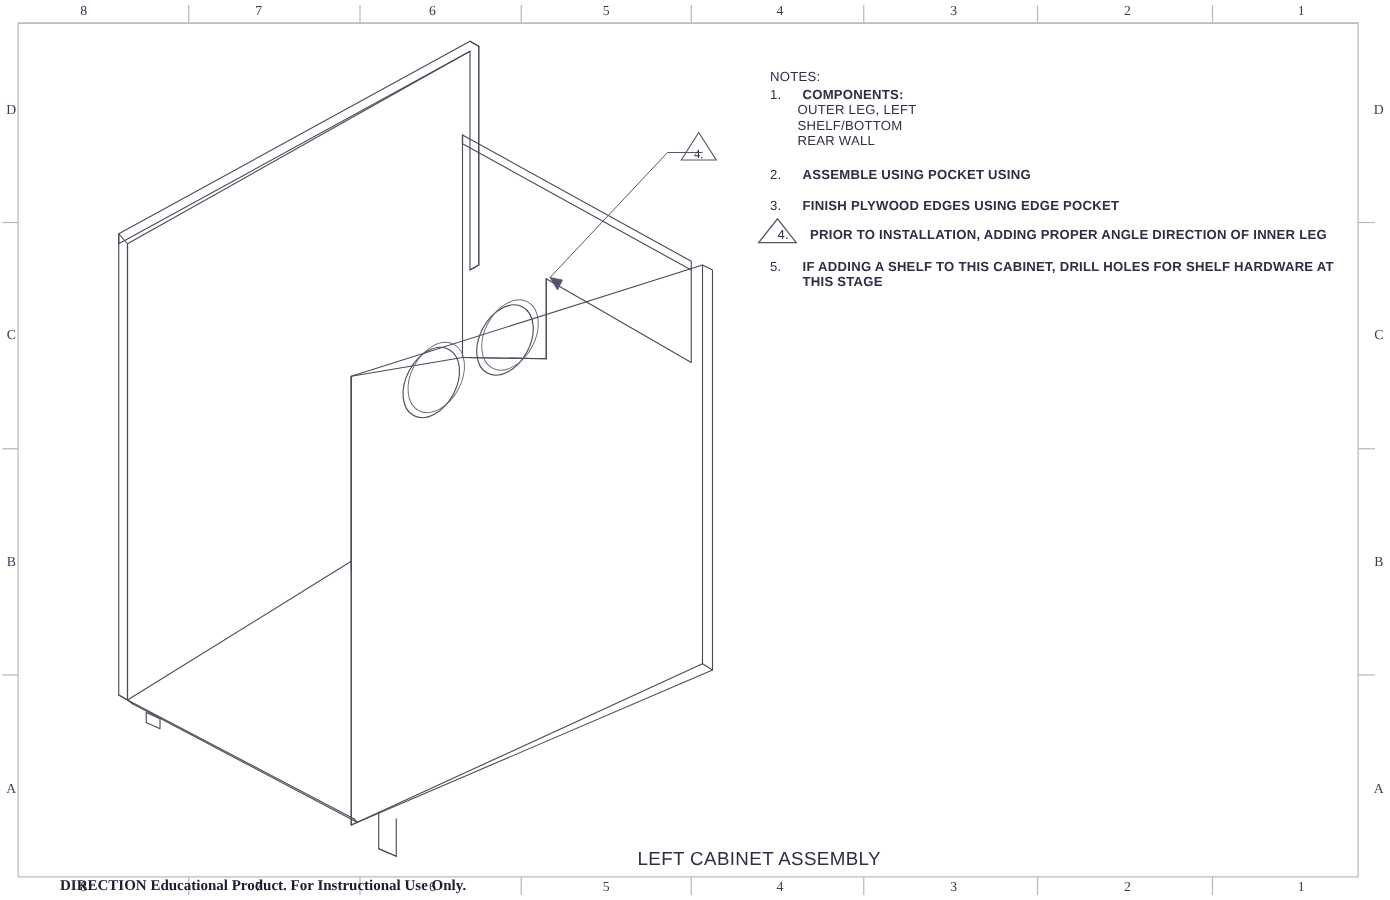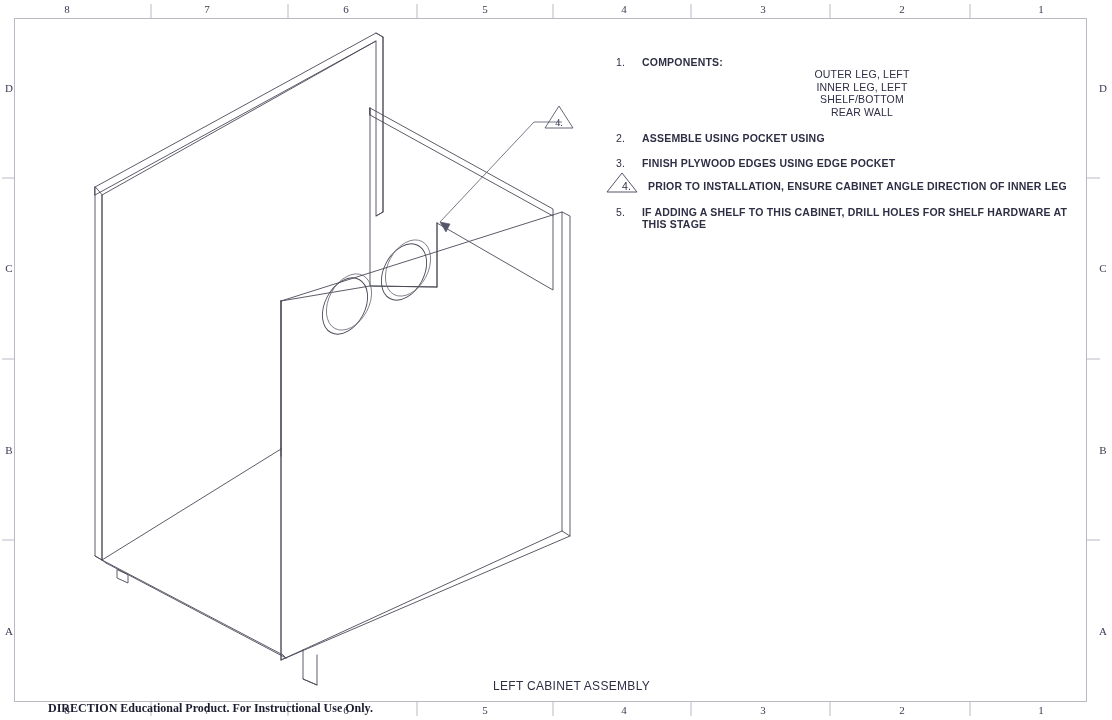--- a/index.html
+++ b/index.html
@@ -31,31 +31,31 @@
     font-size:10.5px;
     line-height:12px;
     color:#2e2e45;
     letter-spacing:.2px;
   }
   #notes .hdr{margin-bottom:2px;}
   .note-row{position:relative;display:flex;margin-top:9px;}
   .note-row.tight{margin-top:0;}
   .note-no{width:26px;flex:none;}
   .note-txt{flex:1;font-weight:bold;}
-  .sub-list{margin-left:22px;line-height:12.6px;text-align:center;}
+  .sub-list{margin-left:22px;line-height:12.6px;}
   #note4{margin-top:11px;}
   #note4 .note-no{padding-left:6px;}
   .flag{
     position:absolute;left:-12px;top:-9px;width:44px;height:23px;pointer-events:none;
   }
 
   
   #view-title{
-    position:absolute;left:493px;top:679px;
-    font-size:12px;letter-spacing:.3px;color:#2e2e45;white-space:nowrap;
+    position:absolute;left:510px;top:679px;
+    font-size:15px;letter-spacing:.3px;color:#2e2e45;white-space:nowrap;
   }
 
   
   #watermark{
     position:absolute;left:48px;top:701px;
     font-family:"Liberation Serif", serif;
     font-size:12px;font-weight:bold;color:#1c1c2e;white-space:nowrap;
   }
   svg{display:block;}
   .ln{fill:none;stroke:#4a4a58;stroke-width:.9;stroke-linejoin:round;stroke-linecap:round;}
@@ -193,49 +193,49 @@
 <div class="zone-letter" style="left:2px;top:444px;">B</div>
 <div class="zone-letter" style="left:2px;top:625px;">A</div>
 
 <div class="zone-letter" style="left:1096px;top:82px;">D</div>
 <div class="zone-letter" style="left:1096px;top:262px;">C</div>
 <div class="zone-letter" style="left:1096px;top:444px;">B</div>
 <div class="zone-letter" style="left:1096px;top:625px;">A</div>
 
 <div id="notes">
 
+  <div class="hdr">NOTES:</div>
 
   <div class="note-row tight">
     <span class="note-no">1.</span>
     <span class="note-txt">COMPONENTS:</span>
   </div>
 
   <div class="sub-list">
     <div>OUTER LEG, LEFT</div>
-    <div>INNER LEG, LEFT</div>
     <div>SHELF/BOTTOM</div>
     <div>REAR WALL</div>
   </div>
 
   <div class="note-row" style="margin-top:14px;">
     <span class="note-no">2.</span>
     <span class="note-txt">ASSEMBLE USING POCKET USING</span>
   </div>
 
   <div class="note-row" style="margin-top:13px;">
     <span class="note-no">3.</span>
     <span class="note-txt">FINISH PLYWOOD EDGES USING EDGE POCKET</span>
   </div>
 
   <div class="note-row" id="note4">
     <svg class="flag" viewBox="0 0 44 23">
       <path d="M 3,21 L 18,2 L 33,21 Z" fill="none" stroke="#55556a" stroke-width="1"></path>
     </svg>
     <span class="note-no">4.</span>
-    <span class="note-txt">PRIOR TO INSTALLATION, ENSURE CABINET ANGLE DIRECTION OF INNER LEG</span>
+    <span class="note-txt">PRIOR TO INSTALLATION, ADDING PROPER ANGLE DIRECTION OF INNER LEG</span>
   </div>
 
   <div class="note-row" style="margin-top:14px;">
     <span class="note-no">5.</span>
     <span class="note-txt">IF ADDING A SHELF TO THIS CABINET, DRILL HOLES FOR SHELF HARDWARE AT THIS STAGE</span>
   </div>
 </div>
 
 <div id="view-title">LEFT CABINET ASSEMBLY</div>
 

